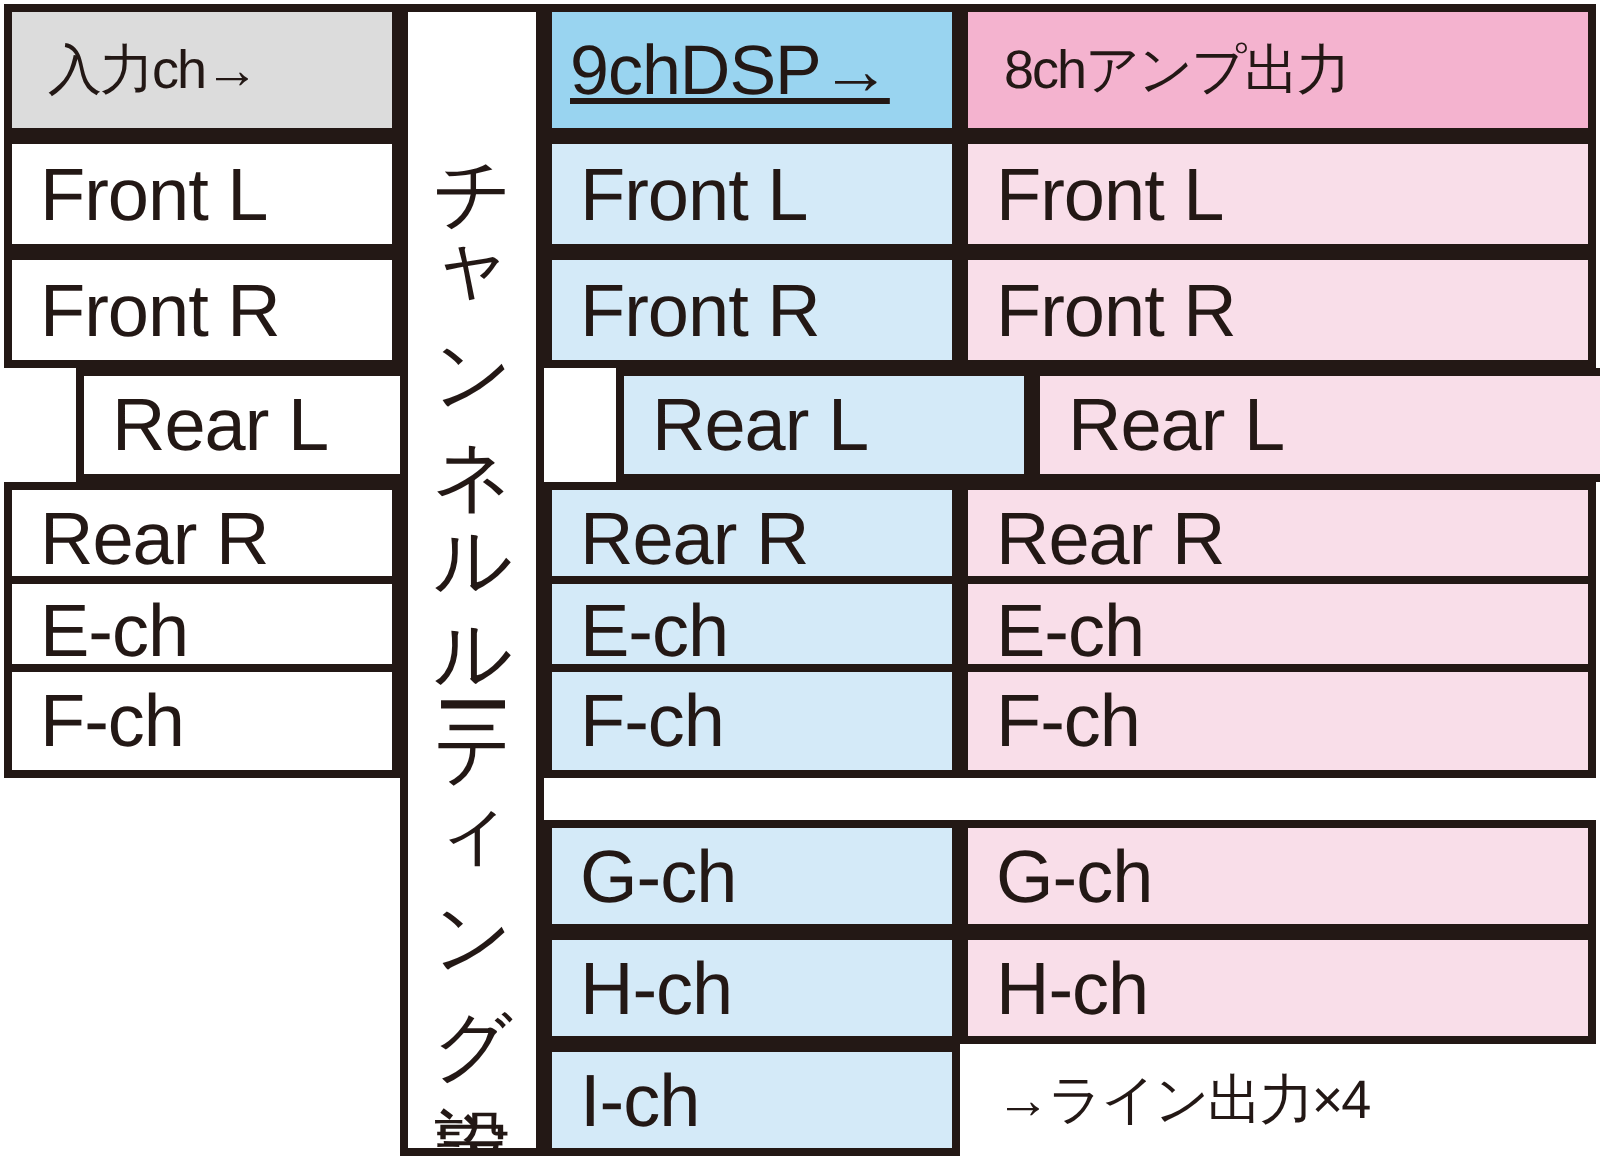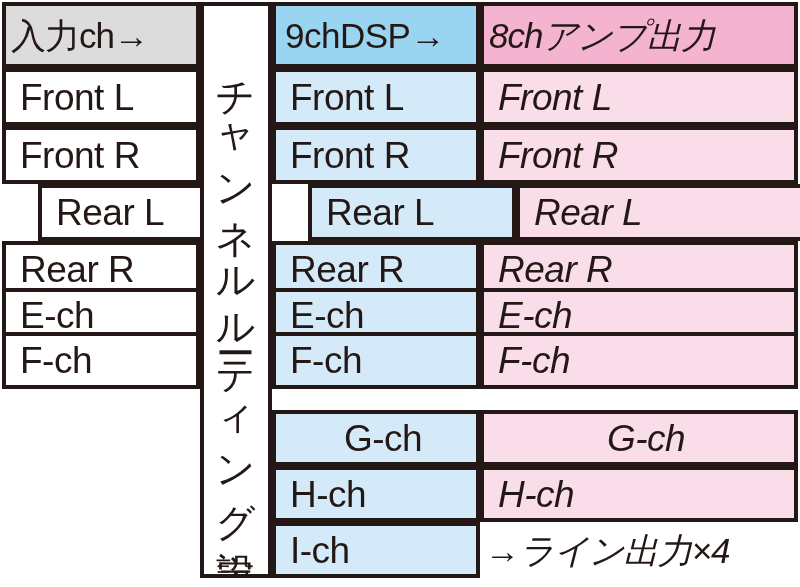--- a/index.html
+++ b/index.html
@@ -33,46 +33,46 @@
     line-height: 1;
   }
   .cell > .txt {
     display: block;
     white-space: nowrap;
   }
 
   
   .col-in    { left: 2px;   width: 198px; }
   .col-dsp   { left: 272px; width: 208px; }
-  .col-amp   { left: 480px; width: 318px; font-style: italic; }
+  .col-amp   { left: 480px; width: 318px; }
 
   
   .r0 { top: 2px;   height: 66px; }
   .r1 { top: 68px;  height: 58px; }
   .r2 { top: 126px; height: 58px; }
   .r3 { top: 184px; height: 57px; margin-left: 36px; }
   .r4 { top: 241px; height: 57px; }
   .r5 { top: 288px; height: 55px; }
   .r6 { top: 332px; height: 57px; }
-  .r7 { top: 410px; height: 56px; justify-content: center; }
+  .r7 { top: 410px; height: 56px; }
   .r8 { top: 466px; height: 56px; }
   .r9 { top: 522px; height: 56px; }
 
   
   .fill-gray      { background: #dcdcdc; }
   .fill-white     { background: #ffffff; }
   .fill-blue-hd   { background: #99d4f0; }
   .fill-blue-bd   { background: #d4eaf8; }
   .fill-pink-hd   { background: #f4b3cf; }
   .fill-pink-bd   { background: #f9dee9; }
 
   
-  .hd-text   { font-size: 35px; padding-left: 9px; letter-spacing: -0.5px; }
+  .hd-text   { font-size: 35px; padding-left: 9px; letter-spacing: -0.5px; text-decoration: underline; }
   .body-text { font-size: 37px; padding-left: 14px; letter-spacing: -0.5px; }
-  .hd-text-ja { font-size: 35px; padding-left: 5px; letter-spacing: -1px; }
+  .hd-text-ja { font-size: 27px; padding-left: 18px; letter-spacing: -1px; }
 
   
   .cell.naked {
     border: none;
     background: #ffffff;
   }
 
   
   .vcol {
     position: absolute;

